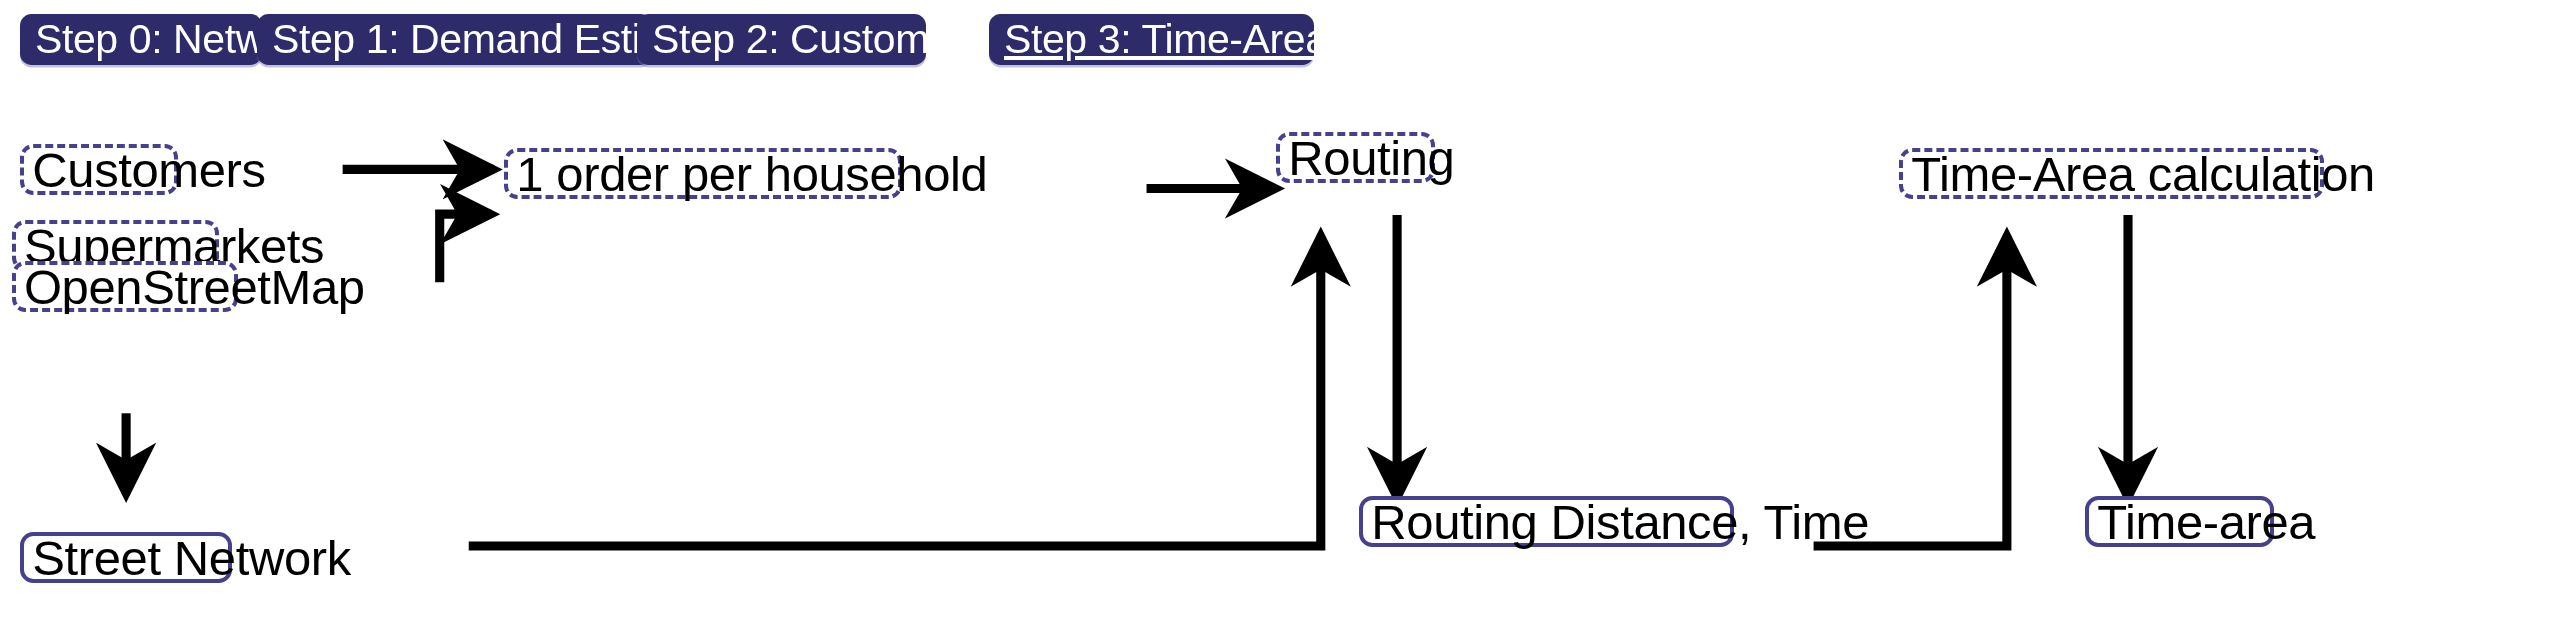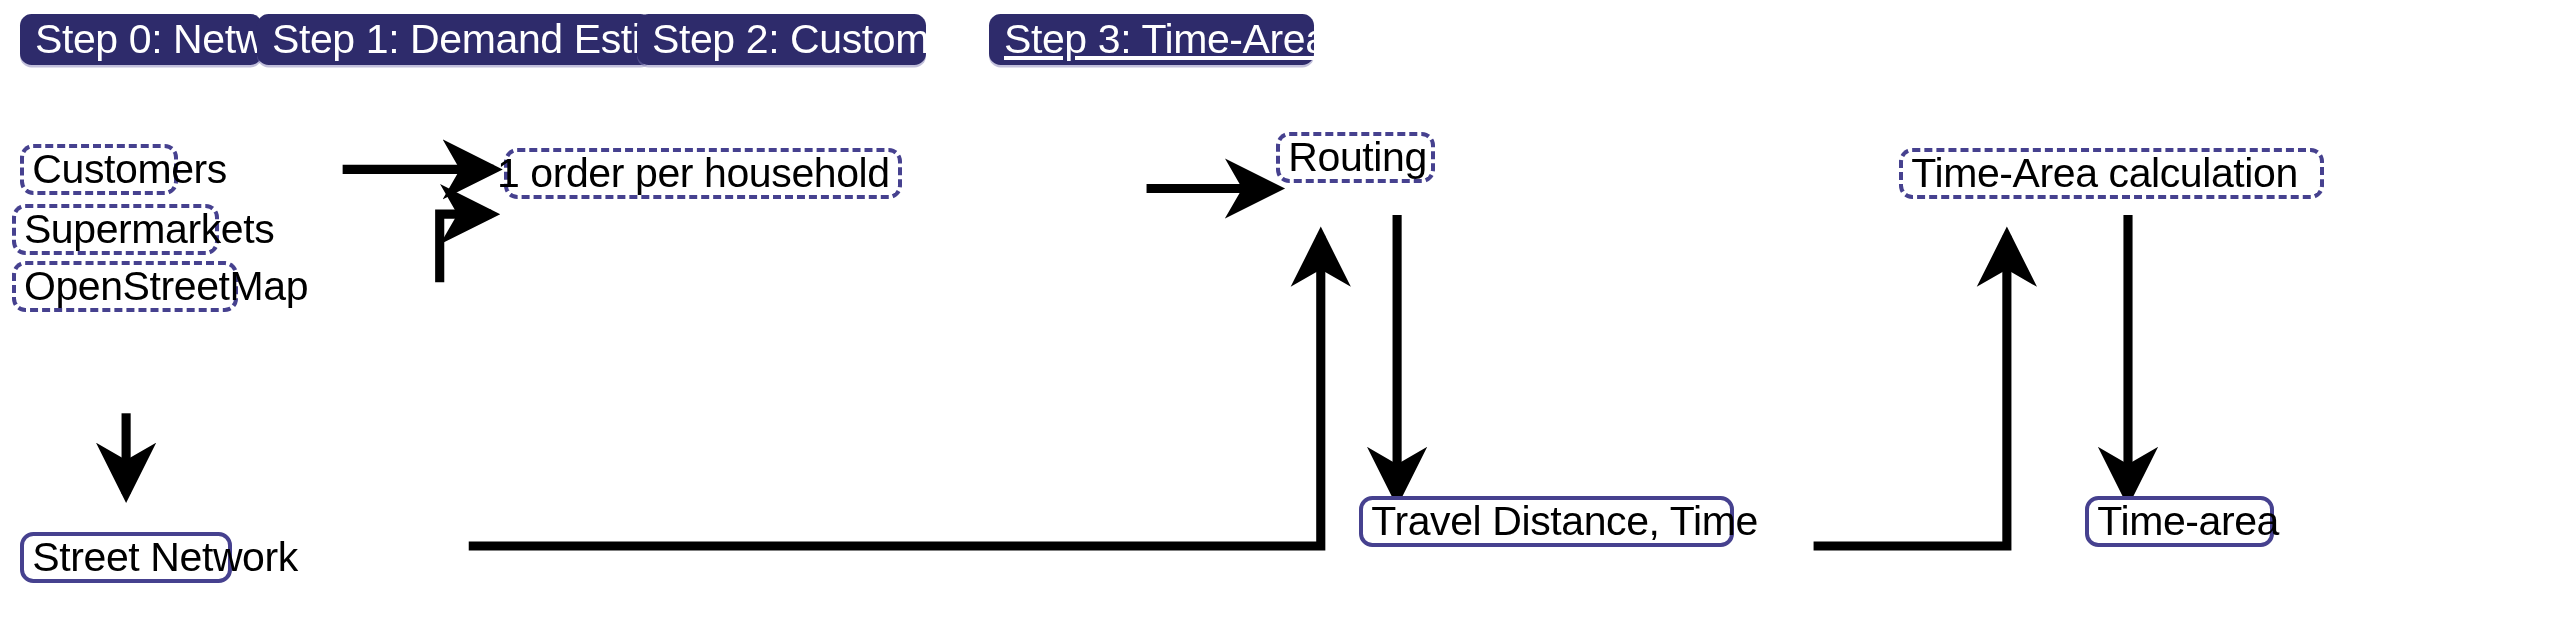--- a/index.html
+++ b/index.html
@@ -19,21 +19,21 @@
     letter-spacing:-0.4px;
     white-space:nowrap;
     box-shadow:0 2.5px 0 rgba(120,115,175,.45);
   }
 
   .node{
     position:absolute;
     display:flex;align-items:center;
     height:51px;
     padding:0 8.3px;
-    font-size:41px;
+    font-size:49px;
     color:#000000;
     background:#ffffff;
     white-space:nowrap;
     letter-spacing:-0.4px;
     box-sizing:border-box;
   }
   .node.dashed{
     border:4.1px dashed #46418f;
     border-radius:13.3px;
   }
@@ -86,42 +86,42 @@
 
     <path d="M 2186 658 L 2419 658 L 2419 284" fill="none" stroke="#000000" stroke-width="11" marker-end="url(#arrow)"></path>
 
     <path d="M 2565 259 L 2565 600" fill="none" stroke="#000000" stroke-width="11" marker-end="url(#arrow)"></path>
   </svg>
 
   <div class="node dashed" style="left:20px; top:144px; width:158px;">
     <span>Customers</span>
   </div>
 
-  <div class="node dashed" style="left:11.6px; top:204px; width:207px;">
+  <div class="node dashed" style="left:11.6px; top:220px; width:207px;">
     <span>Supermarkets</span>
   </div>
 
   <div class="node dashed" style="left:11.6px; top:261px; width:226px;">
     <span>OpenStreetMap</span>
   </div>
 
   <div class="node solid" style="left:20px; top:512px; width:212px;margin-top:20px;">
     <span>Street Network</span>
   </div>
 
-  <div class="node dashed" style="left:504px; top:148px; width:398px;justify-content:flex-end;">
+  <div class="node dashed" style="left:504px; top:148px; width:398px;">
     <span>1 order per household</span>
   </div>
 
   <div class="node dashed" style="left:1276px; top:132px; width:159px;">
     <span>Routing</span>
   </div>
 
   <div class="node solid" style="left:1359px; top:496px; width:375px;">
-    <span>Travel Distance, Time</span>
+    <span>Routing Distance, Time</span>
   </div>
 
   <div class="node dashed" style="left:1899px; top:148px; width:425px;">
     <span>Time-Area calculation</span>
   </div>
 
   <div class="node solid" style="left:2085px; top:496px; width:189px;text-align:right;">
     <span>Time-area</span>
   </div>
 

